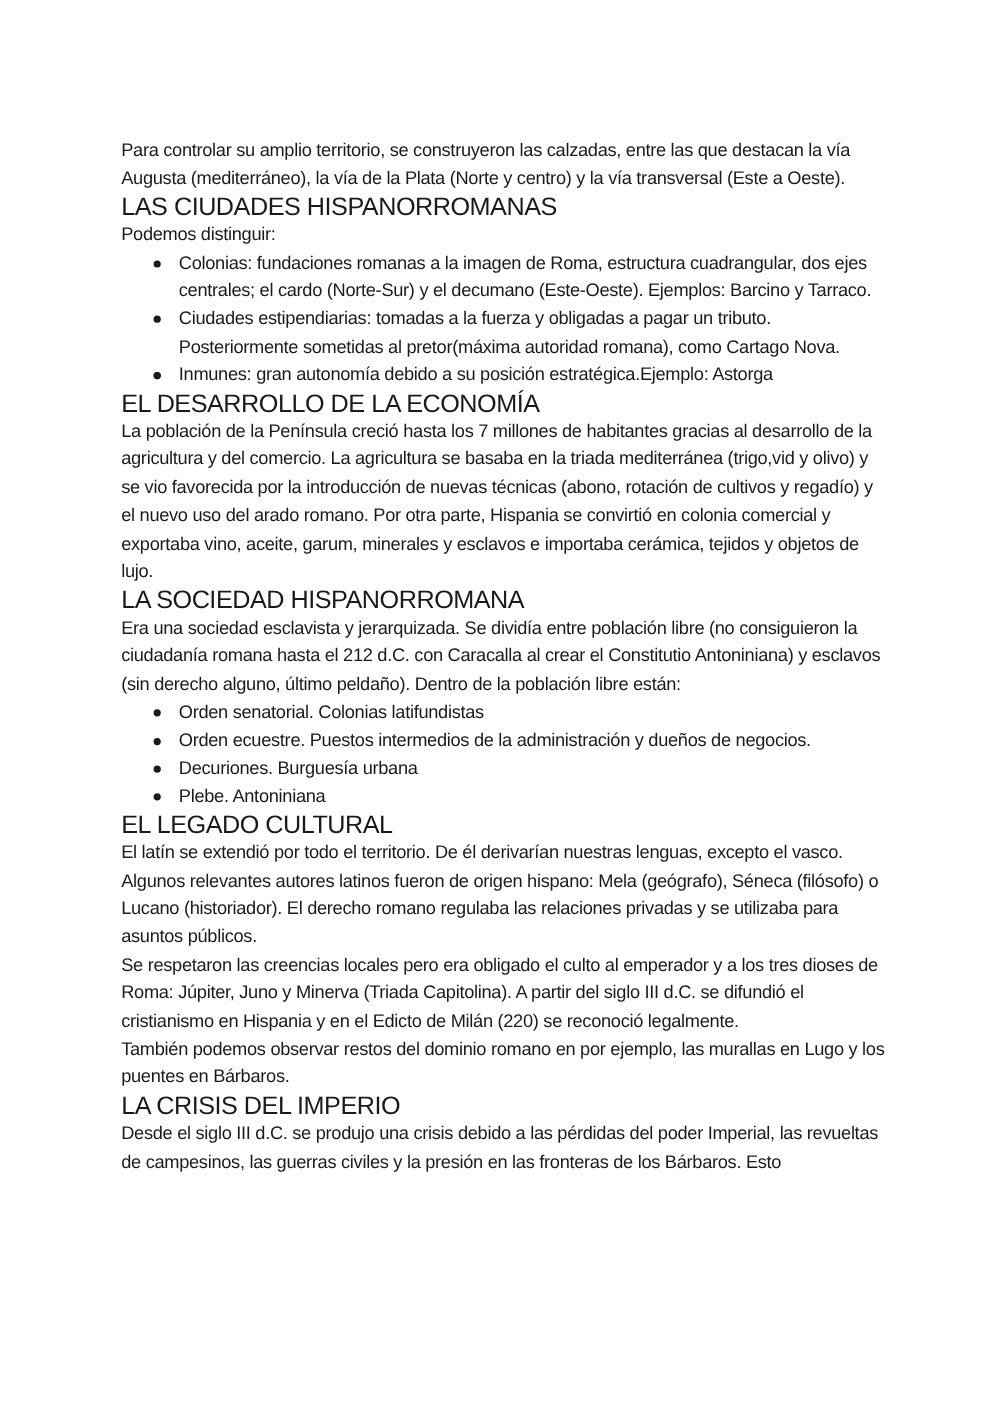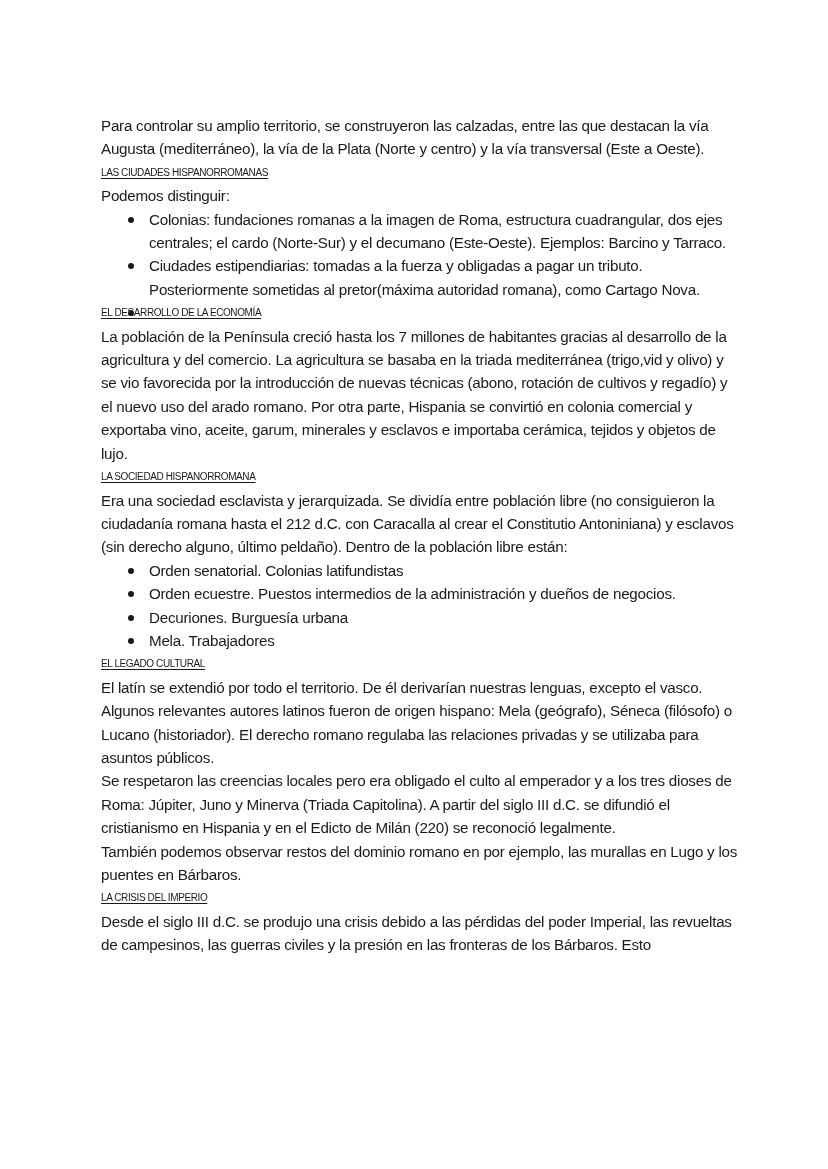--- a/index.html
+++ b/index.html
@@ -25,25 +25,24 @@
       letter-spacing: -0.25px;
       margin-top: 15px;
     }
     .p {
       margin: 0;
       padding: 0;
     }
     .heading {
       margin: 0;
       padding: 0;
-      text-decoration: underline;
       text-underline-offset: 2px;
       text-decoration-thickness: 1px;
       font-weight: normal;
-      font-size: 10px;
+      font-size: 21px;
       letter-spacing: -0.4px;
     }
     ul.bullets {
       list-style: none;
       margin: 0;
       padding: 0 0 0 48px;
     }
     ul.bullets li {
       position: relative;
       margin: 0;
@@ -65,36 +64,37 @@
 <div class="page">
   <p class="p">Para controlar su amplio territorio, se construyeron las calzadas, entre las que destacan la vía Augusta (mediterráneo), la vía de la Plata (Norte y centro) y la vía transversal (Este a Oeste).</p>
 
   <section>
     <h2 class="heading">LAS CIUDADES HISPANORROMANAS</h2>
     <p class="p">Podemos distinguir:</p>
     <ul class="bullets">
       <li><span class="bullet-dot"></span><span>Colonias: fundaciones romanas a la imagen de Roma, estructura cuadrangular, dos ejes centrales; el cardo (Norte-Sur) y el decumano (Este-Oeste). Ejemplos: Barcino y Tarraco.</span></li>
       <li><span class="bullet-dot"></span><span>Ciudades estipendiarias: tomadas a la fuerza y obligadas a pagar un tributo. Posteriormente sometidas al pretor(máxima autoridad romana), como Cartago Nova.</span></li>
       <li><span class="bullet-dot"></span></li>
+      <li><span class="bullet-dot"></span><span>Inmunes: gran autonomía debido a su posición estratégica.Ejemplo: Astorga</span></li>
     </ul>
   </section>
 
   <section>
     <h2 class="heading">EL DESARROLLO DE LA ECONOMÍA</h2>
     <p class="p">La población de la Península creció hasta los 7 millones de habitantes gracias al desarrollo de la agricultura y del comercio. La agricultura se basaba en la triada mediterránea (trigo,vid y olivo) y se vio favorecida por la introducción de nuevas técnicas (abono, rotación de cultivos y regadío) y el nuevo uso del arado romano. Por otra parte, Hispania se convirtió en colonia comercial y exportaba vino, aceite, garum, minerales y esclavos e importaba cerámica, tejidos y objetos de lujo.</p>
   </section>
 
   <section>
     <h2 class="heading">LA SOCIEDAD HISPANORROMANA</h2>
     <p class="p">Era una sociedad esclavista y jerarquizada. Se dividía entre población libre (no consiguieron la ciudadanía romana hasta el 212 d.C. con Caracalla al crear el Constitutio Antoniniana) y esclavos (sin derecho alguno, último peldaño). Dentro de la población libre están:</p>
     <ul class="bullets">
       <li><span class="bullet-dot"></span><span>Orden senatorial. Colonias latifundistas</span></li>
       <li><span class="bullet-dot"></span><span>Orden ecuestre. Puestos intermedios de la administración y dueños de negocios.</span></li>
       <li><span class="bullet-dot"></span><span>Decuriones. Burguesía urbana</span></li>
-      <li><span class="bullet-dot"></span><span>Mela. Trabajadores</span></li>
+      <li><span class="bullet-dot"></span><span>Plebe. Antoniniana</span></li>
     </ul>
   </section>
 
   <section>
     <h2 class="heading">EL LEGADO CULTURAL</h2>
     <p class="p">El latín se extendió por todo el territorio. De él derivarían nuestras lenguas, excepto el vasco. Algunos relevantes autores latinos fueron de origen hispano: Mela (geógrafo), Séneca (filósofo) o Lucano (historiador). El derecho romano regulaba las relaciones privadas y se utilizaba para asuntos públicos.</p>
     <p class="p">Se respetaron las creencias locales pero era obligado el culto al emperador y a los tres dioses de Roma: Júpiter, Juno y Minerva (Triada Capitolina). A partir del siglo III d.C. se difundió  el cristianismo en Hispania y en el Edicto de Milán (220) se reconoció legalmente.</p>
     <p class="p">También podemos observar restos del dominio romano en por ejemplo, las murallas en Lugo y los puentes en Bárbaros.</p>
   </section>
 

